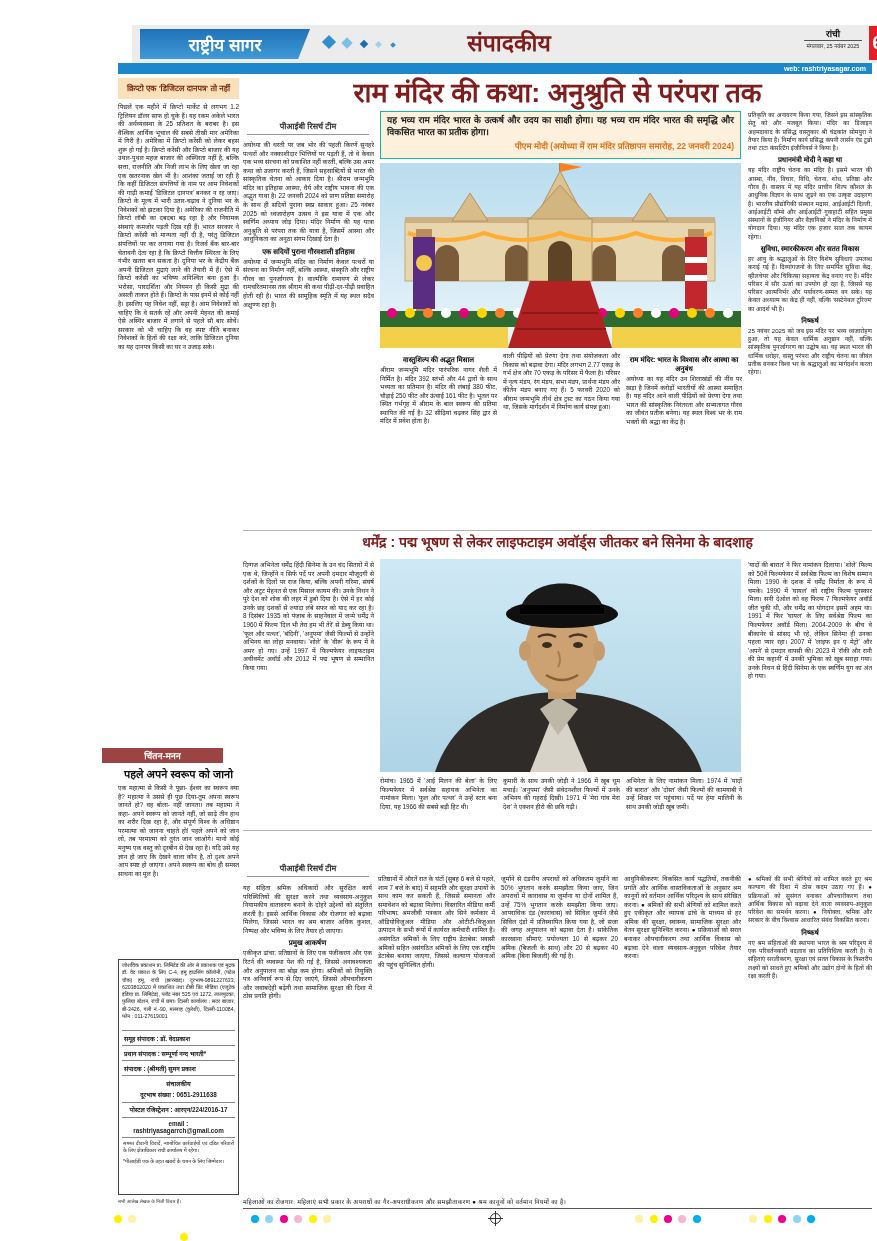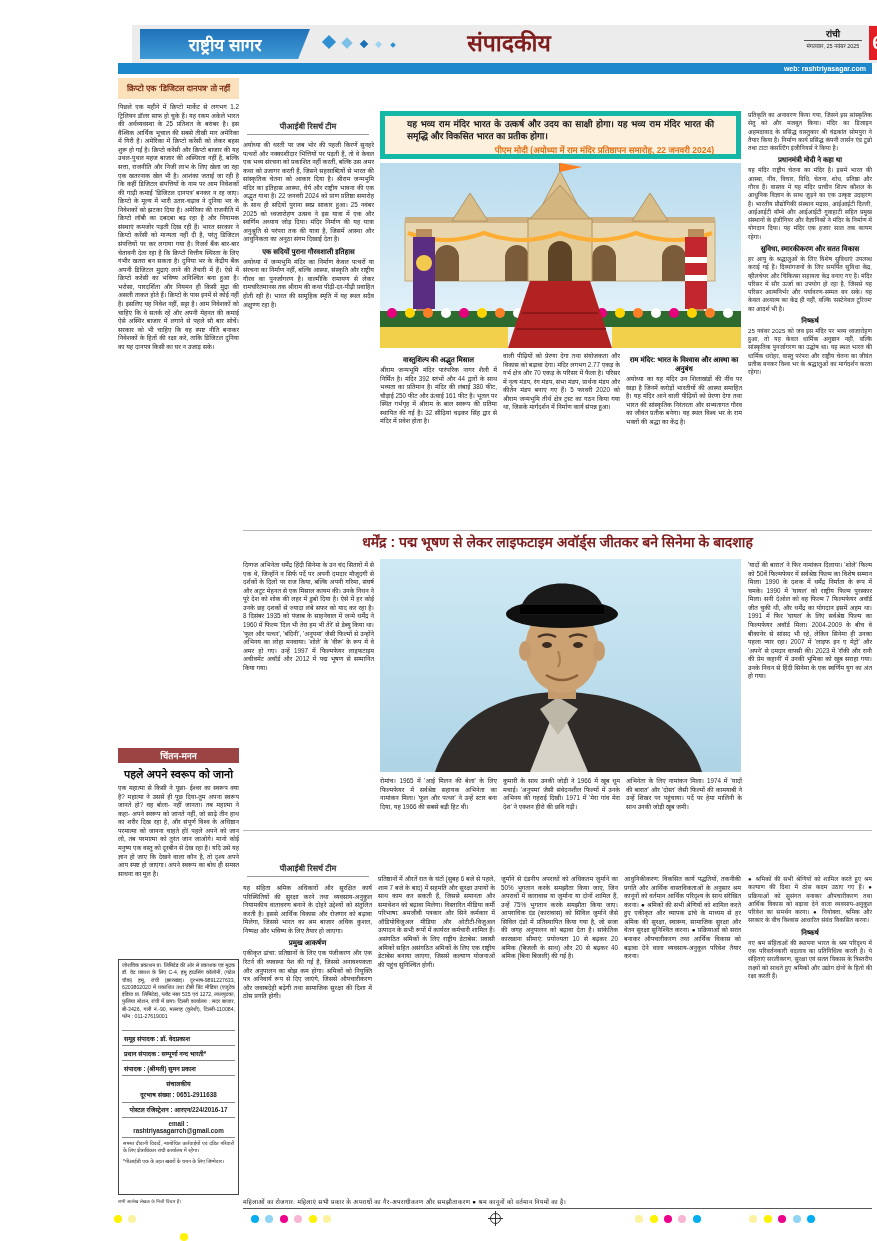--- a/index.html
+++ b/index.html
@@ -26,21 +26,21 @@
   .chintanbox{background:#9c4444;color:#fff;font-weight:bold;font-size:9px;
               display:flex;align-items:center;justify-content:center;}
   .chintanhl{font-weight:bold;font-size:11px;text-align:center;color:#111;}
   .pubbox{border:1px solid #444;box-sizing:border-box;padding:2px 3px;background:#fff;}
   .imprint{font-size:5.2px;line-height:1.4;text-align:justify;color:#222;}
   .pubrow{font-size:6.3px;font-weight:bold;border-top:1px solid #888;padding:2.5px 2px;color:#222;}
   .publbl{font-size:6.3px;font-weight:bold;border-top:1px solid #888;padding:2.5px 2px;
           text-align:center;color:#222;}
   .pubsmall{font-size:5px;line-height:1.4;text-align:justify;border-top:1px solid #888;
             padding:2px 1px;color:#222;}
-  .quote{background:#fdf0dc;border:5px solid #14b8a6;box-sizing:border-box;padding:3px 22px;}
+  .quote{background:#fdf0dc;border:1px solid #14b8a6;box-sizing:border-box;padding:3px 6px;}
   .quotetext{font-size:9px;font-weight:bold;line-height:1.3;color:#222;text-align:justify;}
   .quoteattr{font-size:8.5px;font-weight:bold;color:#e0761c;text-align:right;margin-top:2px;}
   .sep{border-top:1px solid #b5b5b5;height:0;}
   .dot{display:inline-block;width:8px;height:8px;border-radius:50%;margin-right:2px;vertical-align:middle;}
   .spill{font-size:6.2px;color:#111;border-bottom:1px solid #555;padding-bottom:2px;
          white-space:nowrap;overflow:hidden;letter-spacing:.3px;}
   .micro{font-size:4.6px;color:#333;}
   .cityblock{text-align:center;}
   .city{font-weight:bold;font-size:9px;border-bottom:1px solid #555;color:#111;}
   .date{font-size:5.5px;color:#222;padding-top:1px;}
@@ -66,38 +66,39 @@
       <div class="city">रांची</div>
       <div class="date">मंगलवार, 25 नवंबर 2025</div>
     </div>
     <div class="abs redbox" style="left:737px;top:1px;width:17px;height:34px;">6</div>
   </div>
   <div class="abs webstrip" style="left:118px;top:63px;width:754px;height:11px;">web: rashtriyasagar.com</div>
 
   <div class="abs cryptobox" style="left:118px;top:78px;width:121px;height:21px;">क्रिप्टो एक 'डिजिटल दानपत्र' तो नहीं</div>
   <div class="abs bt" style="left:118px;top:103px;width:121px;height:641px;">पिछले एक महीने में क्रिप्टो मार्केट से लगभग 1.2 ट्रिलियन डॉलर साफ हो चुके हैं। यह रकम अकेले भारत की अर्थव्यवस्था के 25 प्रतिशत के बराबर है। इस वैश्विक आर्थिक भूचाल की सबसे तीखी मार अमेरिका में गिरी है। अमेरिका में क्रिप्टो करेंसी को लेकर बहस शुरू हो गई है। क्रिप्टो करेंसी और क्रिप्टो बाजार की यह उथल-पुथल महज बाजार की अस्थिरता नहीं है, बल्कि सत्ता, राजनीति और निजी लाभ के लिए खेला जा रहा एक खतरनाक खेल भी है। आशंका जताई जा रही है कि कहीं डिजिटल संपत्तियों के नाम पर आम निवेशकों की गाढ़ी कमाई 'डिजिटल दानपत्र' बनकर न रह जाए। क्रिप्टो के मूल्य में भारी उतार-चढ़ाव ने दुनिया भर के निवेशकों को झटका दिया है। अमेरिका की राजनीति में क्रिप्टो लॉबी का दबदबा बढ़ रहा है और नियामक संस्थाएं कमजोर पड़ती दिख रही हैं। भारत सरकार ने क्रिप्टो करेंसी को मान्यता नहीं दी है, परंतु डिजिटल संपत्तियों पर कर लगाया गया है। रिजर्व बैंक बार-बार चेतावनी देता रहा है कि क्रिप्टो वित्तीय स्थिरता के लिए गंभीर खतरा बन सकता है। दुनिया भर के केंद्रीय बैंक अपनी डिजिटल मुद्राएं लाने की तैयारी में हैं। ऐसे में क्रिप्टो करेंसी का भविष्य अनिश्चित बना हुआ है। भरोसा, पारदर्शिता और नियमन ही किसी मुद्रा की असली ताकत होते हैं। क्रिप्टो के पास इनमें से कोई नहीं है। इसलिए यह निवेश नहीं, सट्टा है। आम निवेशकों को चाहिए कि वे सतर्क रहें और अपनी मेहनत की कमाई ऐसे अस्थिर बाजार में लगाने से पहले सौ बार सोचें। सरकार को भी चाहिए कि वह स्पष्ट नीति बनाकर निवेशकों के हितों की रक्षा करे, ताकि डिजिटल दुनिया का यह दानपत्र किसी का घर न उजाड़ सके।</div>
 
-  <div class="abs chintanbox" style="left:118px;top:748px;width:121px;height:15px;">चिंतन-मनन</div>
+  <div class="abs chintanbox" style="left:102px;top:748px;width:121px;height:15px;">चिंतन-मनन</div>
   <div class="abs chintanhl" style="left:118px;top:766px;width:121px;">पहले अपने स्वरूप को जानो</div>
   <div class="abs bt" style="left:118px;top:784px;width:121px;height:172px;">एक महात्मा से किसी ने पूछा- ईश्वर का स्वरूप क्या है? महात्मा ने उससे ही पूछ दिया-तुम अपना स्वरूप जानते हो? वह बोला- नहीं जानता। तब महात्मा ने कहा- अपने स्वरूप को जानते नहीं, जो साढ़े तीन हाथ का शरीर दिख रहा है, और संपूर्ण विश्व के अधिष्ठान परमात्मा को जानना चाहते हो! पहले अपने को जान लो, तब परमात्मा को तुरंत जान जाओगे। मानो कोई मनुष्य एक वस्तु को दूरबीन से देख रहा है। यदि उसे यह ज्ञान हो जाए कि देखने वाला कौन है, तो दृश्य अपने आप स्पष्ट हो जाएगा। अपने स्वरूप का बोध ही समस्त साधना का मूल है।</div>
 
   <div class="abs pubbox" style="left:118px;top:959px;width:121px;height:236px;">
     <div class="imprint" style="height:68px;overflow:hidden;">जोशविक प्रकाशन प्रा. लिमिटेड की ओर से प्रकाशक एवं मुद्रक डॉ. वेद प्रकाश के लिए C-4, हमू हाउसिंग कॉलोनी, (पटेल चौक) हमू, रांची (झारखंड)। दूरभाष-9891227633, 6203802020 में प्रकाशित तथा टीबी प्रिंट मीडिया (एजूटेक इंडिया प्रा. लिमिटेड), प्लॉट नंबर 535 एवं 1272, लालपुटका, फुलिया स्टेशन, रांची में छपा। दिल्ली कार्यालय : सदर बाजार, बी-3426, गली नं.-90, मल्लाह (कुरेशी), दिल्ली-110084, फोन : 011-27619001</div>
     <div class="pubrow">समूह संपादक  :  डॉ. वेदप्रकाश</div>
     <div class="pubrow">प्रधान संपादक  :  सम्पूर्णा नन्द भारती*</div>
     <div class="pubrow">संपादक  :  (श्रीमती) सुमन प्रकाश</div>
     <div class="publbl">संचालकीय</div>
     <div class="publbl" style="border-top:none;padding-top:0;">दूरभाष संख्या : 0651-2911638</div>
     <div class="publbl">पोस्टल रजिस्ट्रेशन : आरएन/224/2016-17</div>
     <div class="publbl">email : rashtriyasagarrch@gmail.com</div>
     <div class="pubsmall">समस्त दीवानी विवादें, न्यायोचित कार्रवाईयों एवं दंडित परिवारों के लिए क्षेत्राधिकार रांची कार्यालय में रहेगा।</div>
     <div class="pubsmall" style="border-top:none;">*पीआईबी एक के तहत खबरों के चयन के लिए जिम्मेवार।</div>
   </div>
   <div class="abs micro" style="left:118px;top:1198px;width:121px;">सभी आलेख लेखक के निजी विचार हैं।</div>
 
+  <div class="abs hl" style="left:243px;top:79px;width:629px;font-size:27px;">राम मंदिर की कथा: अनुश्रुति से परंपरा तक</div>
   <div class="abs byline" style="left:247px;top:119px;width:122px;">पीआईबी रिसर्च टीम</div>
 
   <div class="abs" style="left:243px;top:141px;width:131px;height:441px;overflow:hidden;">
     <div class="bt">अयोध्या की धरती पर जब भोर की पहली किरणें सुनहरे पत्थरों और नक्काशीदार भित्तियों पर पड़ती हैं, तो वे केवल एक भव्य संरचना को प्रकाशित नहीं करतीं, बल्कि उस अमर कथा को उजागर करती हैं, जिसने सहस्राब्दियों से भारत की सांस्कृतिक चेतना को आकार दिया है। श्रीराम जन्मभूमि मंदिर का इतिहास आस्था, धैर्य और राष्ट्रीय भावना की एक अद्भुत गाथा है। 22 जनवरी 2024 को प्राण प्रतिष्ठा समारोह के साथ ही सदियों पुराना स्वप्न साकार हुआ। 25 नवंबर 2025 को ध्वजारोहण उत्सव ने इस यात्रा में एक और स्वर्णिम अध्याय जोड़ दिया। मंदिर निर्माण की यह यात्रा अनुश्रुति से परंपरा तक की यात्रा है, जिसमें आस्था और आधुनिकता का अनूठा संगम दिखाई देता है।</div>
     <div class="sub">एक सदियों पुराना गौरवशाली इतिहास</div>
     <div class="bt">अयोध्या में जन्मभूमि मंदिर का निर्माण केवल पत्थरों या संरचना का निर्माण नहीं, बल्कि आस्था, संस्कृति और राष्ट्रीय गौरव का पुनर्जागरण है। वाल्मीकि रामायण से लेकर रामचरितमानस तक श्रीराम की कथा पीढ़ी-दर-पीढ़ी प्रवाहित होती रही है। भारत की सामूहिक स्मृति में यह स्थल सदैव अक्षुण्ण रहा है।</div>
   </div>
 
   <div class="abs quote" style="left:380px;top:111px;width:361px;height:48px;">
     <div class="quotetext">यह भव्य राम मंदिर भारत के उत्कर्ष और उदय का साक्षी होगा। यह भव्य राम मंदिर भारत की समृद्धि और विकसित भारत का प्रतीक होगा।</div>

